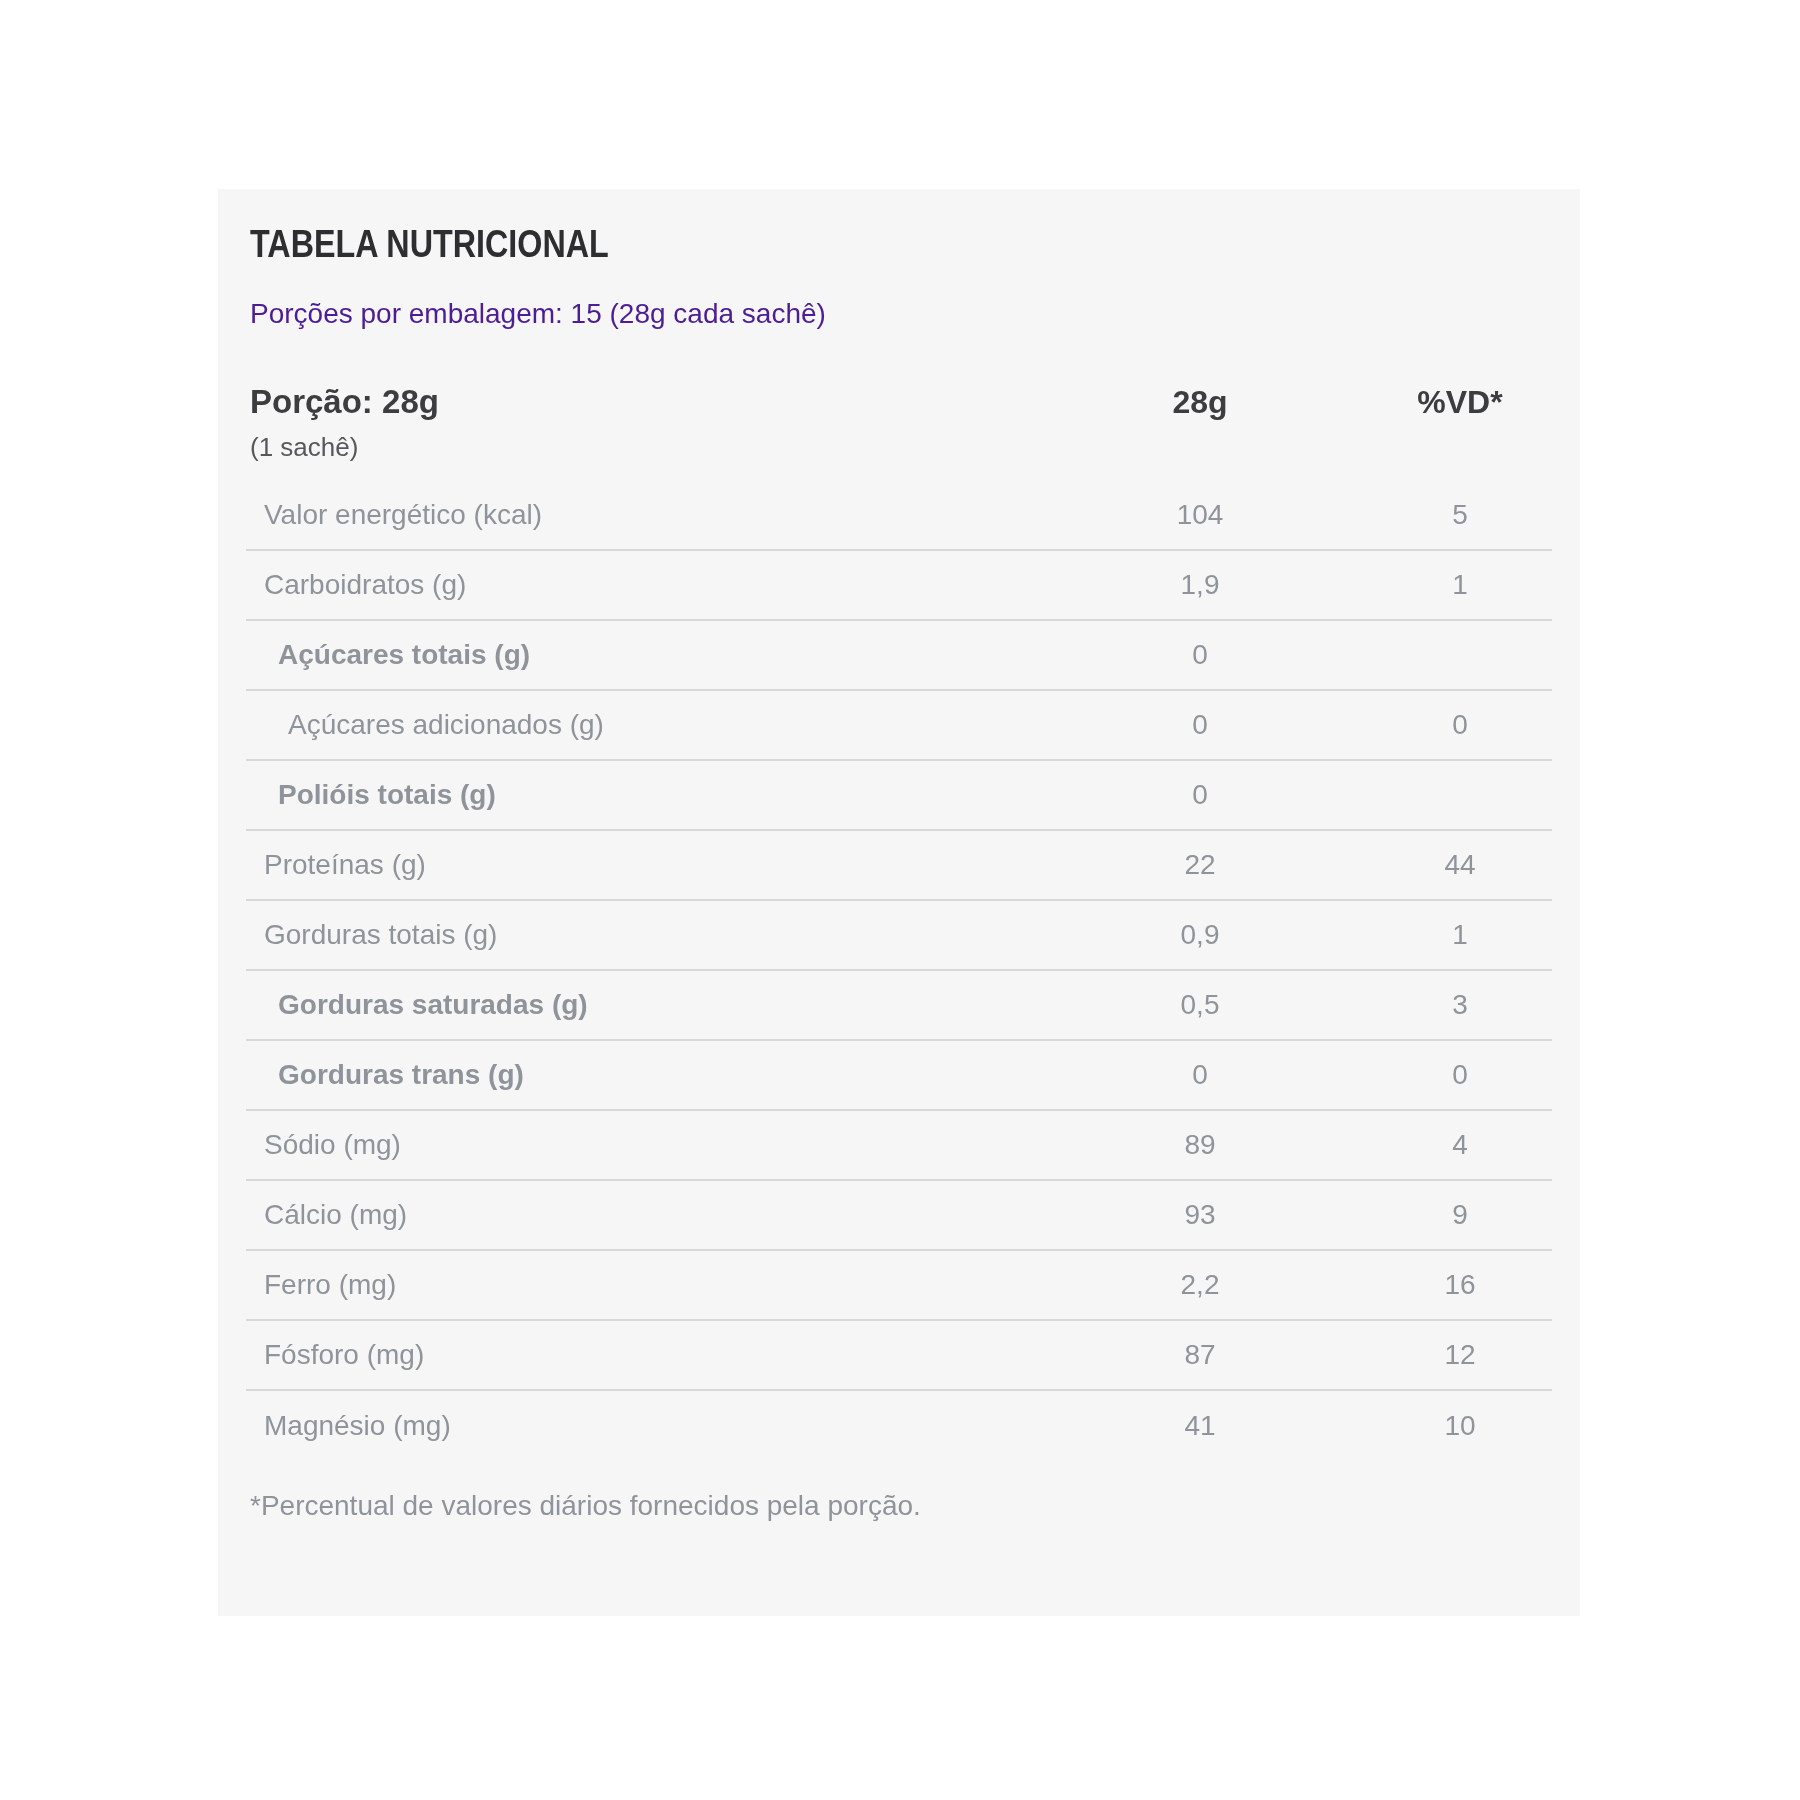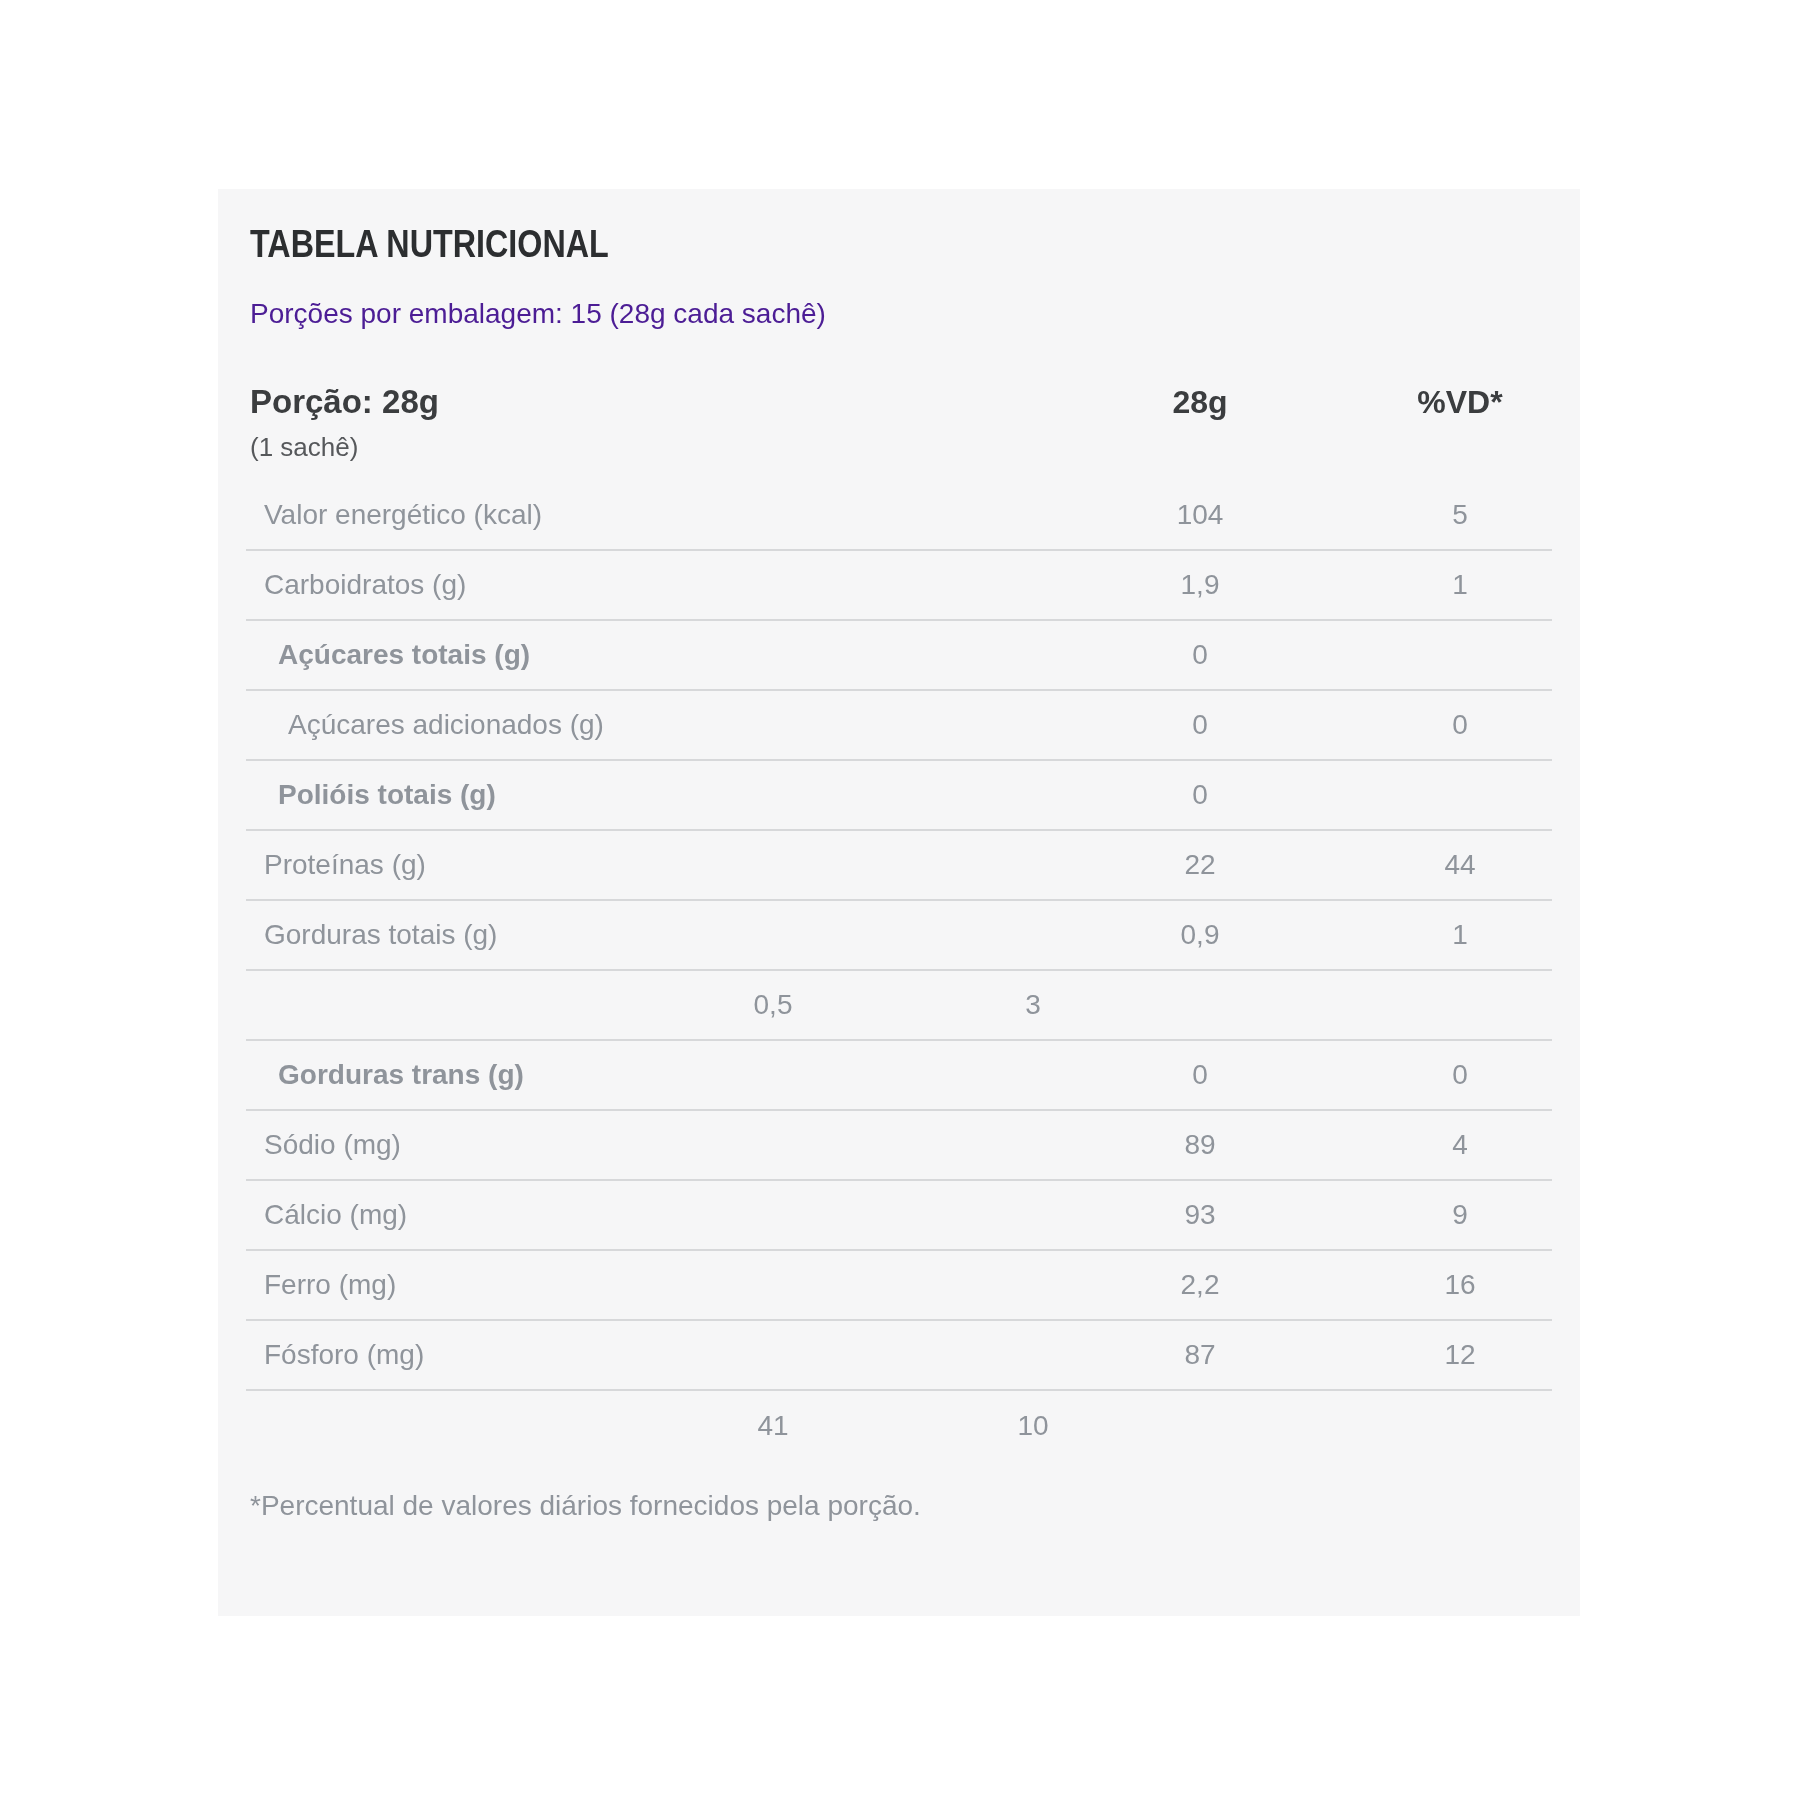--- a/index.html
+++ b/index.html
@@ -126,20 +126,21 @@
         <span class="c-label">Proteínas (g)</span>
         <span class="c-val">22</span>
         <span class="c-vd">44</span>
       </div>
       <div class="cols row indent-0">
         <span class="c-label">Gorduras totais (g)</span>
         <span class="c-val">0,9</span>
         <span class="c-vd">1</span>
       </div>
       <div class="cols row indent-1">
+        <span class="c-label">Gorduras saturadas (g)</span>
         <span class="c-val">0,5</span>
         <span class="c-vd">3</span>
       </div>
       <div class="cols row indent-1">
         <span class="c-label">Gorduras trans (g)</span>
         <span class="c-val">0</span>
         <span class="c-vd">0</span>
       </div>
       <div class="cols row indent-0">
         <span class="c-label">Sódio (mg)</span>
@@ -155,19 +156,20 @@
         <span class="c-label">Ferro (mg)</span>
         <span class="c-val">2,2</span>
         <span class="c-vd">16</span>
       </div>
       <div class="cols row indent-0">
         <span class="c-label">Fósforo (mg)</span>
         <span class="c-val">87</span>
         <span class="c-vd">12</span>
       </div>
       <div class="cols row indent-0">
+        <span class="c-label">Magnésio (mg)</span>
         <span class="c-val">41</span>
         <span class="c-vd">10</span>
       </div>
     </div>
 
   <div class="footnote">*Percentual de valores diários fornecidos pela porção.</div>
 </div>
 
 </body></html>

